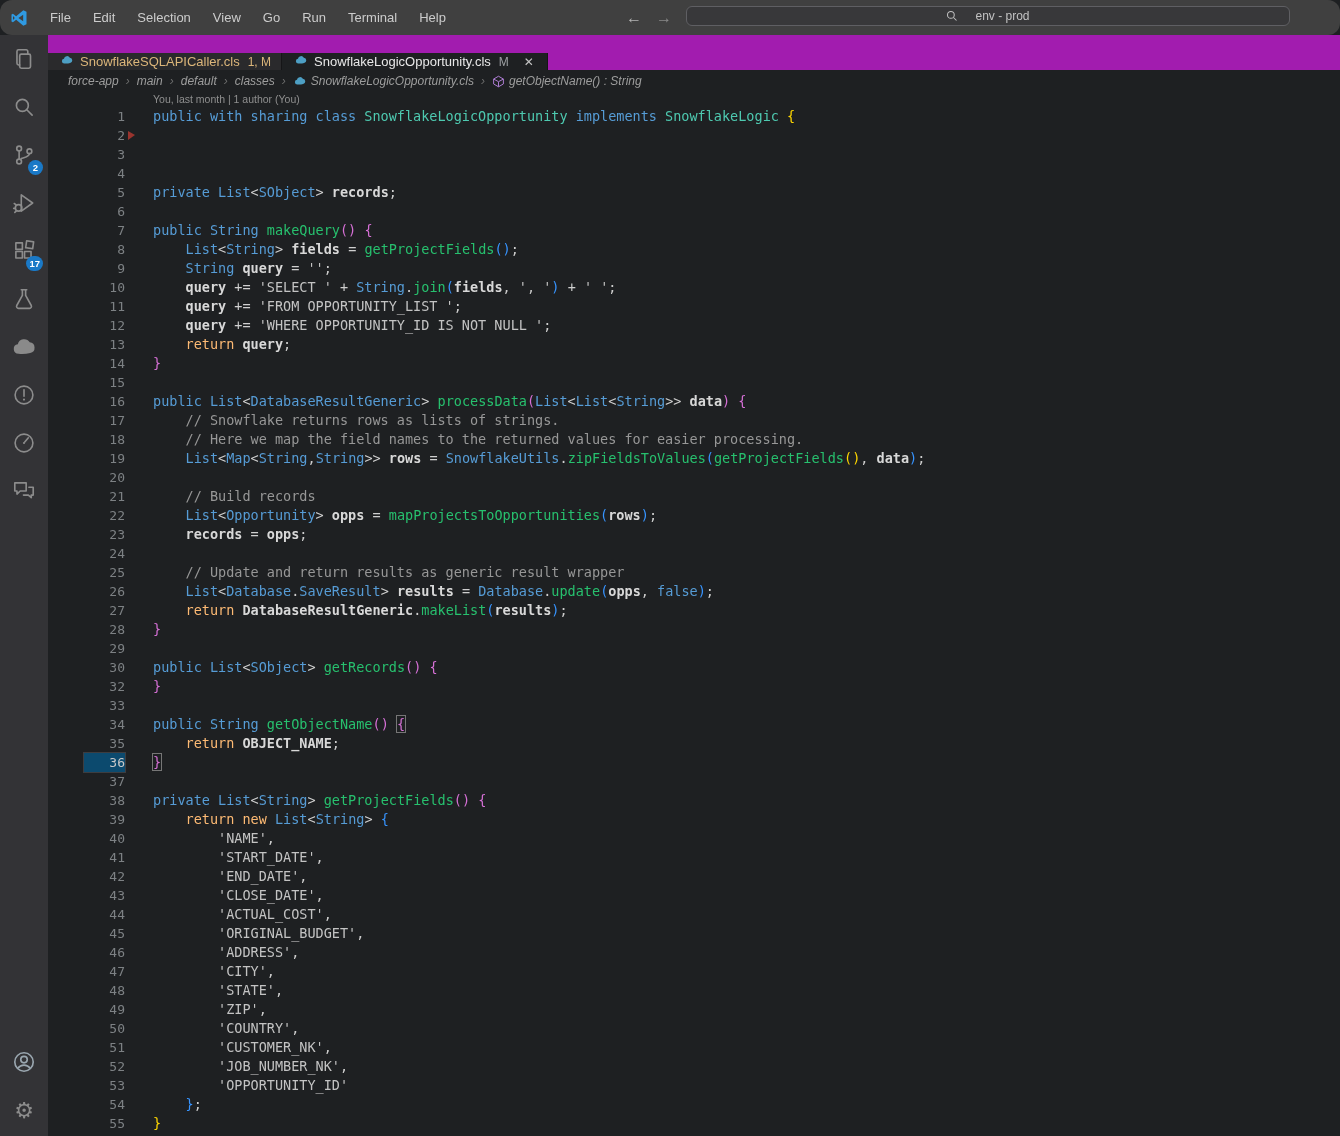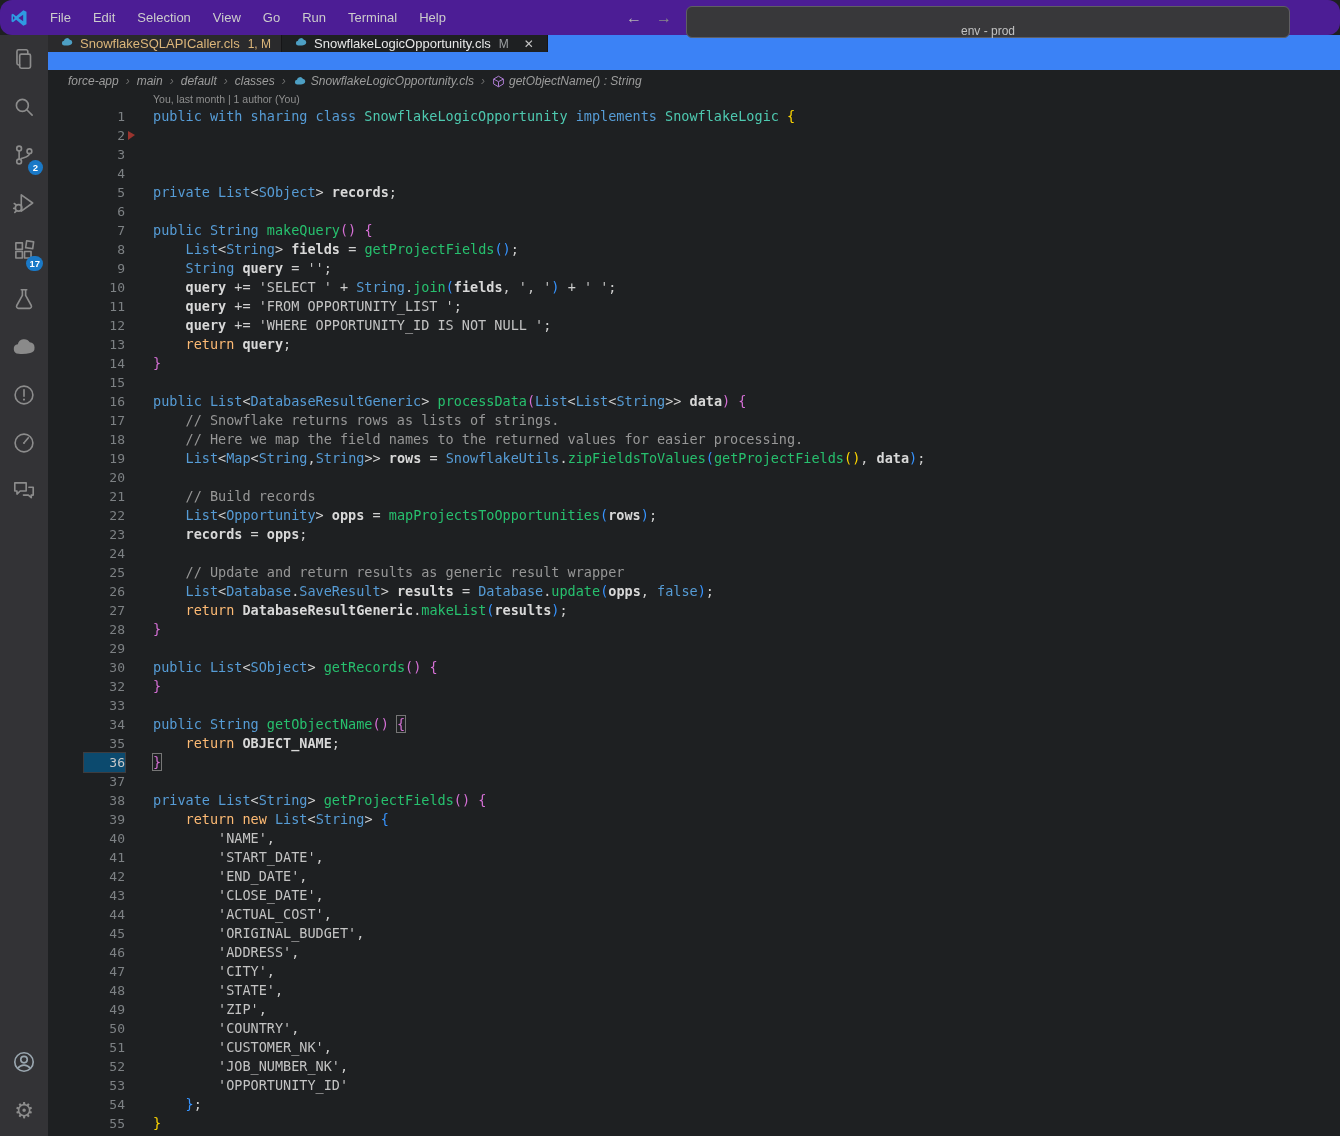--- a/index.html
+++ b/index.html
@@ -1,43 +1,43 @@
 <!DOCTYPE html>
 <html><head>
 <meta charset="utf-8">
 <style>
   html,body{margin:0;padding:0;background:#1e2022;}
   body{width:1340px;height:1136px;overflow:hidden;position:relative;
        font-family:"Liberation Sans",sans-serif;color:#cccccc;}
   
-  .titlebar{position:absolute;left:0;top:0;width:1340px;height:35px;background:#4c1d95;
+  .titlebar{position:absolute;left:0;top:0;width:1340px;height:35px;background:#404040;
             display:flex;align-items:center;z-index:5;border-radius:12px;}
   .vslogo{width:20px;height:20px;margin:0 10px 0 9px;flex:0 0 auto;}
   .menus{display:flex;align-items:center;height:100%;}
   .menu-item{padding:0 11px;font-size:13px;color:#cccccc;line-height:35px;cursor:default;}
   .nav-arrows{position:absolute;left:626px;top:0;height:35px;display:flex;align-items:center;gap:14px;}
   .nav-arrow{font-size:16px;color:#b5b5b5;}
   .nav-arrow.fwd{color:#8a8a8a;}
-  .searchbox{position:absolute;left:686px;top:6px;width:604px;height:32px;background:#38383a;
+  .searchbox{position:absolute;left:686px;top:6px;width:604px;height:20px;background:#38383a;
              border:1px solid #5f5f63;border-radius:6px;display:flex;align-items:center;
-             justify-content:center;gap:17px;font-size:12px;color:#c2c2c2;box-sizing:border-box;flex-direction:column;}
+             justify-content:center;gap:17px;font-size:12px;color:#c2c2c2;box-sizing:border-box;}
   
   .activitybar{position:absolute;left:0;top:35px;width:48px;height:1101px;background:#333336;
                display:flex;flex-direction:column;z-index:4;}
   .ab-group-top{flex:1 1 auto;display:flex;flex-direction:column;}
   .ab-group-bottom{flex:0 0 auto;display:flex;flex-direction:column;margin-bottom:2px;}
   .ab-item{position:relative;width:48px;height:48px;display:flex;align-items:center;justify-content:center;}
   .ab-item svg{display:block;}
   .ab-badge{position:absolute;right:5px;bottom:4px;min-width:15px;height:15px;padding:0 3px;
             box-sizing:border-box;background:#1a79c7;border-radius:9px;color:#fff;
             font-size:9.5px;font-weight:bold;display:flex;align-items:center;justify-content:center;}
   .gear-glyph{font-size:22px;color:#8c8c8c;font-family:"DejaVu Sans",sans-serif;}
   
-  .tabbar{position:absolute;left:48px;top:35px;width:1292px;height:35px;background:#3b82f6;
-          display:flex;align-items:flex-start;}
+  .tabbar{position:absolute;left:48px;top:35px;width:1292px;height:35px;background:#a21caf;
+          display:flex;align-items:flex-end;}
   .tab{display:flex;align-items:center;gap:6px;padding:0 10px 0 12px;font-size:13px;
        border-right:1px solid #151517;cursor:default;}
   .tab.inactive{background:#2a2a2c;color:#dcb67a;}
   .tab.active{background:#1e2022;color:#e8e8e8;}
   .tab .decoration{font-size:12px;margin-left:2px;}
   .tab.inactive .decoration{color:#dcb67a;}
   .tab.active .decoration{color:#9da0a3;}
   .tab-close{font-size:12px;color:#c5c5c5;margin-left:6px;padding:1px 3px;border-radius:3px;}
   
   .breadcrumbs{position:absolute;left:48px;top:70px;width:1292px;height:22px;background:#1e2022;

